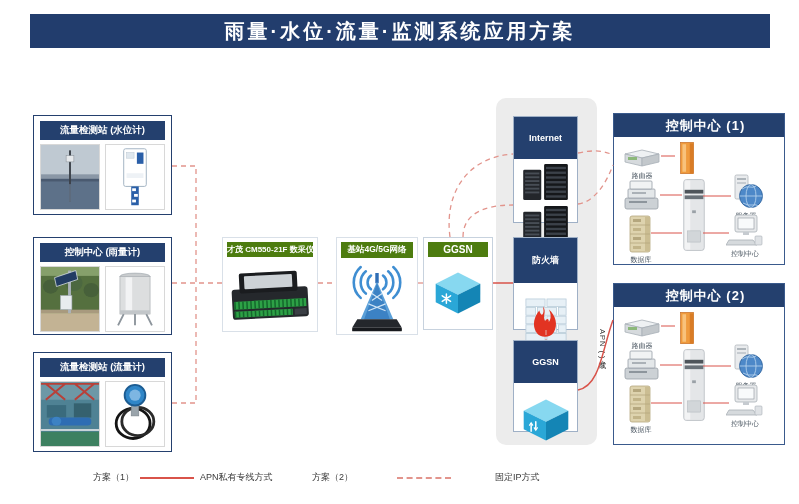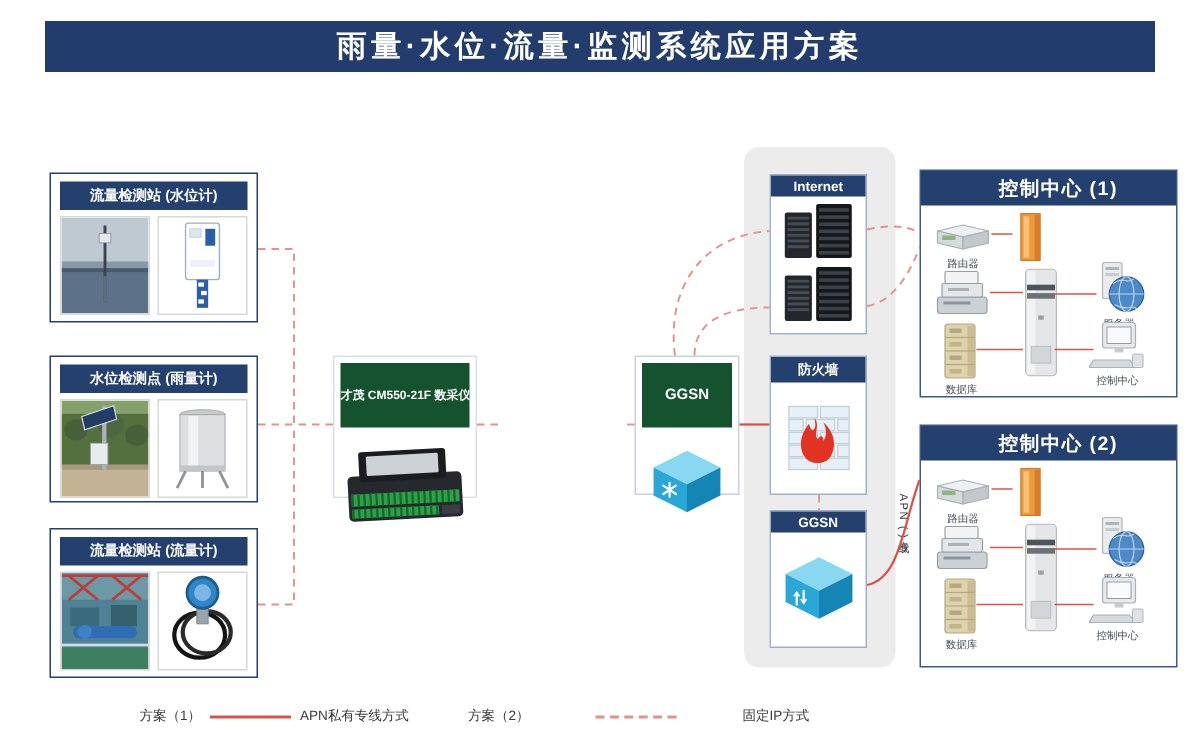--- a/index.html
+++ b/index.html
@@ -14,36 +14,36 @@
   
   .sensor-box{position:absolute;left:33px;width:139px;background:#fff;border:1px solid #24406e;box-sizing:border-box;}
   .sensor-head{margin:5px 6px 4px;background:#24406e;color:#fff;font-size:9.5px;font-weight:bold;
                text-align:center;padding:3px 0;white-space:nowrap;overflow:hidden;}
   .sensor-imgs{display:flex;gap:5px;padding:0 6px 6px;}
   .simg{flex:1;height:66px;border:1px solid #d8d8d8;box-sizing:border-box;background:#fff;overflow:hidden;}
   .simg svg{display:block;width:100%;height:100%;}
 
   
   .node-box{position:absolute;background:#fff;border:1px solid #d9e0e8;box-sizing:border-box;}
-  .node-head{margin:4px 4px 3px;background:#14532d;color:#fff;font-weight:bold;text-align:center;
-             padding:16px 0;white-space:nowrap;overflow:hidden;}
+  .node-head{margin:4px 4px 3px;background:#4d7c0f;color:#fff;font-weight:bold;text-align:center;
+             padding:2px 0;white-space:nowrap;overflow:hidden;}
   .node-body{display:flex;align-items:center;justify-content:center;}
 
   .collector-box{left:222px;top:237px;width:96px;height:95px;}
   .collector-box .node-head{font-size:8px;}
   .basestation-box{left:336px;top:237px;width:82px;height:98px;}
   .basestation-box .node-head{font-size:8.5px;}
   .ggsn1-box{left:423px;top:237px;width:70px;height:93px;border-color:#c7d2de;}
   .ggsn1-box .node-head{font-size:10px;}
 
   
   .carrier-panel{position:absolute;left:496px;top:98px;width:101px;height:347px;background:#ececec;border-radius:10px;}
   .cloud-box{position:absolute;background:#fff;border:1px solid #9fb0c6;box-sizing:border-box;}
   .cloud-head{background:#24406e;color:#fff;font-weight:bold;font-size:9px;text-align:center;
-              padding:2px 0;white-space:nowrap;}
+              padding:16px 0;white-space:nowrap;}
   .internet-box{left:513px;top:116px;width:65px;height:107px;}
   .firewall-box{left:513px;top:237px;width:65px;height:93px;}
   .ggsn2-box{left:513px;top:340px;width:65px;height:92px;}
   .cloud-body{display:flex;flex-direction:column;align-items:center;justify-content:center;gap:4px;}
 
   
   .cc{position:absolute;left:613px;width:172px;background:#fff;border:1px solid #3a5a8c;box-sizing:border-box;}
   .cc-head{background:#24406e;color:#fff;font-size:13px;font-weight:bold;letter-spacing:1px;
            text-align:center;height:23px;line-height:23px;white-space:nowrap;padding-left:13px;}
   .cc1{top:113px;height:152px;}
@@ -230,21 +230,21 @@
           <rect x="24" y="44" width="8" height="20" fill="#2a5fa8"></rect>
           <rect x="25" y="46" width="4" height="3" fill="#fff"></rect>
           <rect x="27" y="52" width="4" height="3" fill="#fff"></rect>
           <rect x="25" y="58" width="4" height="3" fill="#fff"></rect>
         </svg>
       </div>
     </div>
   </div>
 
   <div class="sensor-box" style="top:237px;height:98px;">
-    <div class="sensor-head">水位检测点 (雨量计)</div>
+    <div class="sensor-head">控制中心 (雨量计)</div>
     <div class="sensor-imgs">
       <div class="simg">
         <svg viewBox="0 0 60 72" preserveAspectRatio="none">
           <rect x="0" y="0" width="60" height="72" fill="#86a06b"></rect>
           <rect x="0" y="10" width="60" height="40" fill="#55703f"></rect>
           <circle cx="10" cy="22" r="8" fill="#47603a"></circle>
             <circle cx="34" cy="18" r="9" fill="#4c6840"></circle>
             <circle cx="52" cy="26" r="8" fill="#47603a"></circle>
           <rect x="0" y="48" width="60" height="4" fill="#a89a7e"></rect>
           <rect x="0" y="52" width="60" height="20" fill="#c3b394"></rect>
@@ -295,20 +295,28 @@
 
   <div class="node-box collector-box">
     <div class="node-head">才茂 CM550-21F 数采仪</div>
     <div class="node-body" style="height:68px;">
       <svg width="92" height="64" viewBox="0 0 92 64">
           <use href="#collector-dev"></use>
         </svg>
     </div>
   </div>
 
+  <div class="node-box basestation-box">
+    <div class="node-head">基站4G/5G网络</div>
+    <div class="node-body" style="height:72px;">
+      <svg width="66" height="72" viewBox="0 0 74 84">
+          <use href="#celltower"></use>
+        </svg>
+    </div>
+  </div>
 
   <div class="node-box ggsn1-box">
     <div class="node-head">GGSN</div>
     <div class="node-body" style="height:66px;">
       <svg width="52" height="48" viewBox="0 0 56 50">
         <use href="#cube"></use>
         <path d="M11,28 L20,34 M20,28 L11,34 M15.5,26 L15.5,36" stroke="#fff" stroke-width="1.6" stroke-linecap="round"></path>
       </svg>
     </div>
   </div>

